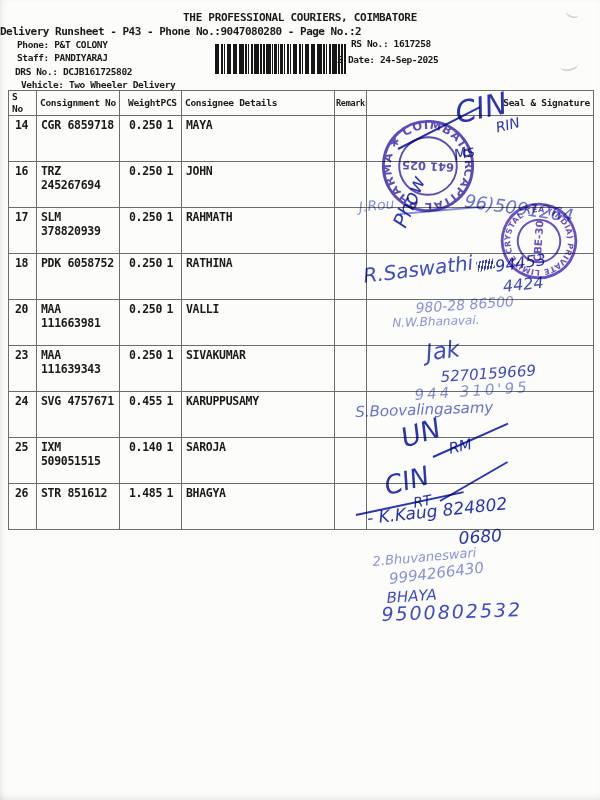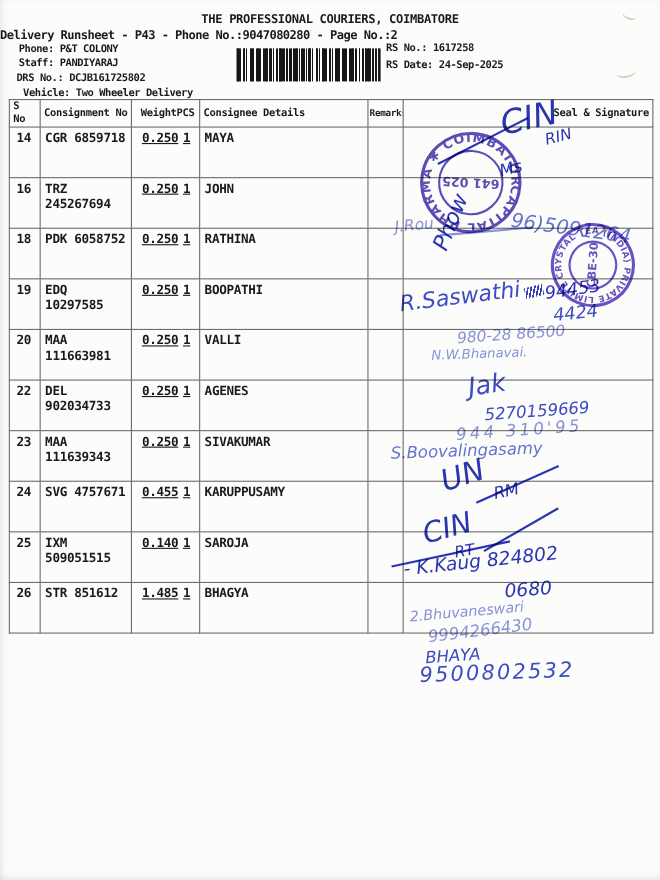--- a/index.html
+++ b/index.html
@@ -20,21 +20,21 @@
   table.runsheet{position:absolute;left:8px;top:90px;width:585px;table-layout:fixed;
         border-collapse:collapse;}
   .runsheet th,.runsheet td{border:1px solid #6c6c6c;overflow:hidden;}
   .runsheet thead th{height:12px;font-size:9.5px;letter-spacing:-0.3px;text-align:left;
         padding:0 3px;font-weight:bold;line-height:12px;}
   .runsheet thead th.c-sig{text-align:right;}
   .runsheet tbody td{height:41px;vertical-align:top;padding:2px 4px;
         font-weight:bold;font-size:11.5px;letter-spacing:-0.3px;}
   .runsheet td.c-sno{padding-left:6px;}
   .wflex{display:flex;justify-content:space-between;padding:0 4px 0 5px;}
-  .runsheet tbody .wflex{padding-top:0;text-decoration:underline;}
+  .runsheet tbody .wflex{padding-top:0;}
   
   .overlay{position:absolute;inset:0;pointer-events:none;}
   .sig{position:absolute;white-space:nowrap;transform-origin:left top;
        font-family:"DejaVu Sans",sans-serif;font-style:italic;mix-blend-mode:multiply;}
   .stroke{position:absolute;height:0;border-top:2px solid currentColor;
        transform-origin:left center;mix-blend-mode:multiply;}
   .scrib{position:absolute;width:17px;height:10px;transform:rotate(-15deg);opacity:.95;
        background:repeating-linear-gradient(115deg,#2a35b5 0 1.5px,transparent 1.5px 3px);}
   .ink-d{color:#2a35b5;}
   .ink-m{color:#3f4cc6;}
@@ -67,21 +67,21 @@
     <span>Vehicle:</span>
     <span>Two Wheeler Delivery</span>
   </div>
 
   <div class="barcode"></div>
 
   <div class="meta" style="left:351px;top:38px;">
     <span>RS No.:</span>
     <span>1617258</span>
   </div>
-  <div class="meta" style="left:351px;top:54px;text-align:right;">
+  <div class="meta" style="left:332px;top:54px;text-align:right;">
     <span>RS Date:</span>
     <span>24-Sep-2025</span>
   </div>
 
   <table class="runsheet">
     <colgroup>
       <col style="width:28px">
         <col style="width:83px">
         <col style="width:62px">
       <col style="width:153px">
@@ -124,68 +124,55 @@
             <div class="wflex">
           <span>0.250</span>
           <span>1</span>
             </div>
           </td>
         <td>JOHN</td>
         <td></td>
         <td></td>
       </tr>
       <tr>
+        <td class="c-sno">17</td>
+        <td>SLM 378820939</td>
+        <td>
+            <div class="wflex">
+          <span>0.250</span>
+          <span>1</span>
+            </div>
+          </td>
+        <td>RAHMATH</td>
+        <td></td>
+        <td></td>
+      </tr>
+      <tr>
         <td class="c-sno">18</td>
         <td>PDK 6058752</td>
         <td>
             <div class="wflex">
           <span>0.250</span>
           <span>1</span>
             </div>
           </td>
         <td>RATHINA</td>
         <td></td>
         <td></td>
       </tr>
       <tr>
-        <td class="c-sno">19</td>
-        <td>EDQ 10297585</td>
-        <td>
-            <div class="wflex">
-          <span>0.250</span>
-          <span>1</span>
-            </div>
-          </td>
-        <td>BOOPATHI</td>
-        <td></td>
-        <td></td>
-      </tr>
-      <tr>
         <td class="c-sno">20</td>
         <td>MAA 111663981</td>
         <td>
             <div class="wflex">
           <span>0.250</span>
           <span>1</span>
             </div>
           </td>
         <td>VALLI</td>
-        <td></td>
-        <td></td>
-      </tr>
-      <tr>
-        <td class="c-sno">22</td>
-        <td>DEL 902034733</td>
-        <td>
-            <div class="wflex">
-          <span>0.250</span>
-          <span>1</span>
-            </div>
-          </td>
-        <td>AGENES</td>
         <td></td>
         <td></td>
       </tr>
       <tr>
         <td class="c-sno">23</td>
         <td>MAA 111639343</td>
         <td>
             <div class="wflex">
           <span>0.250</span>
           <span>1</span>

